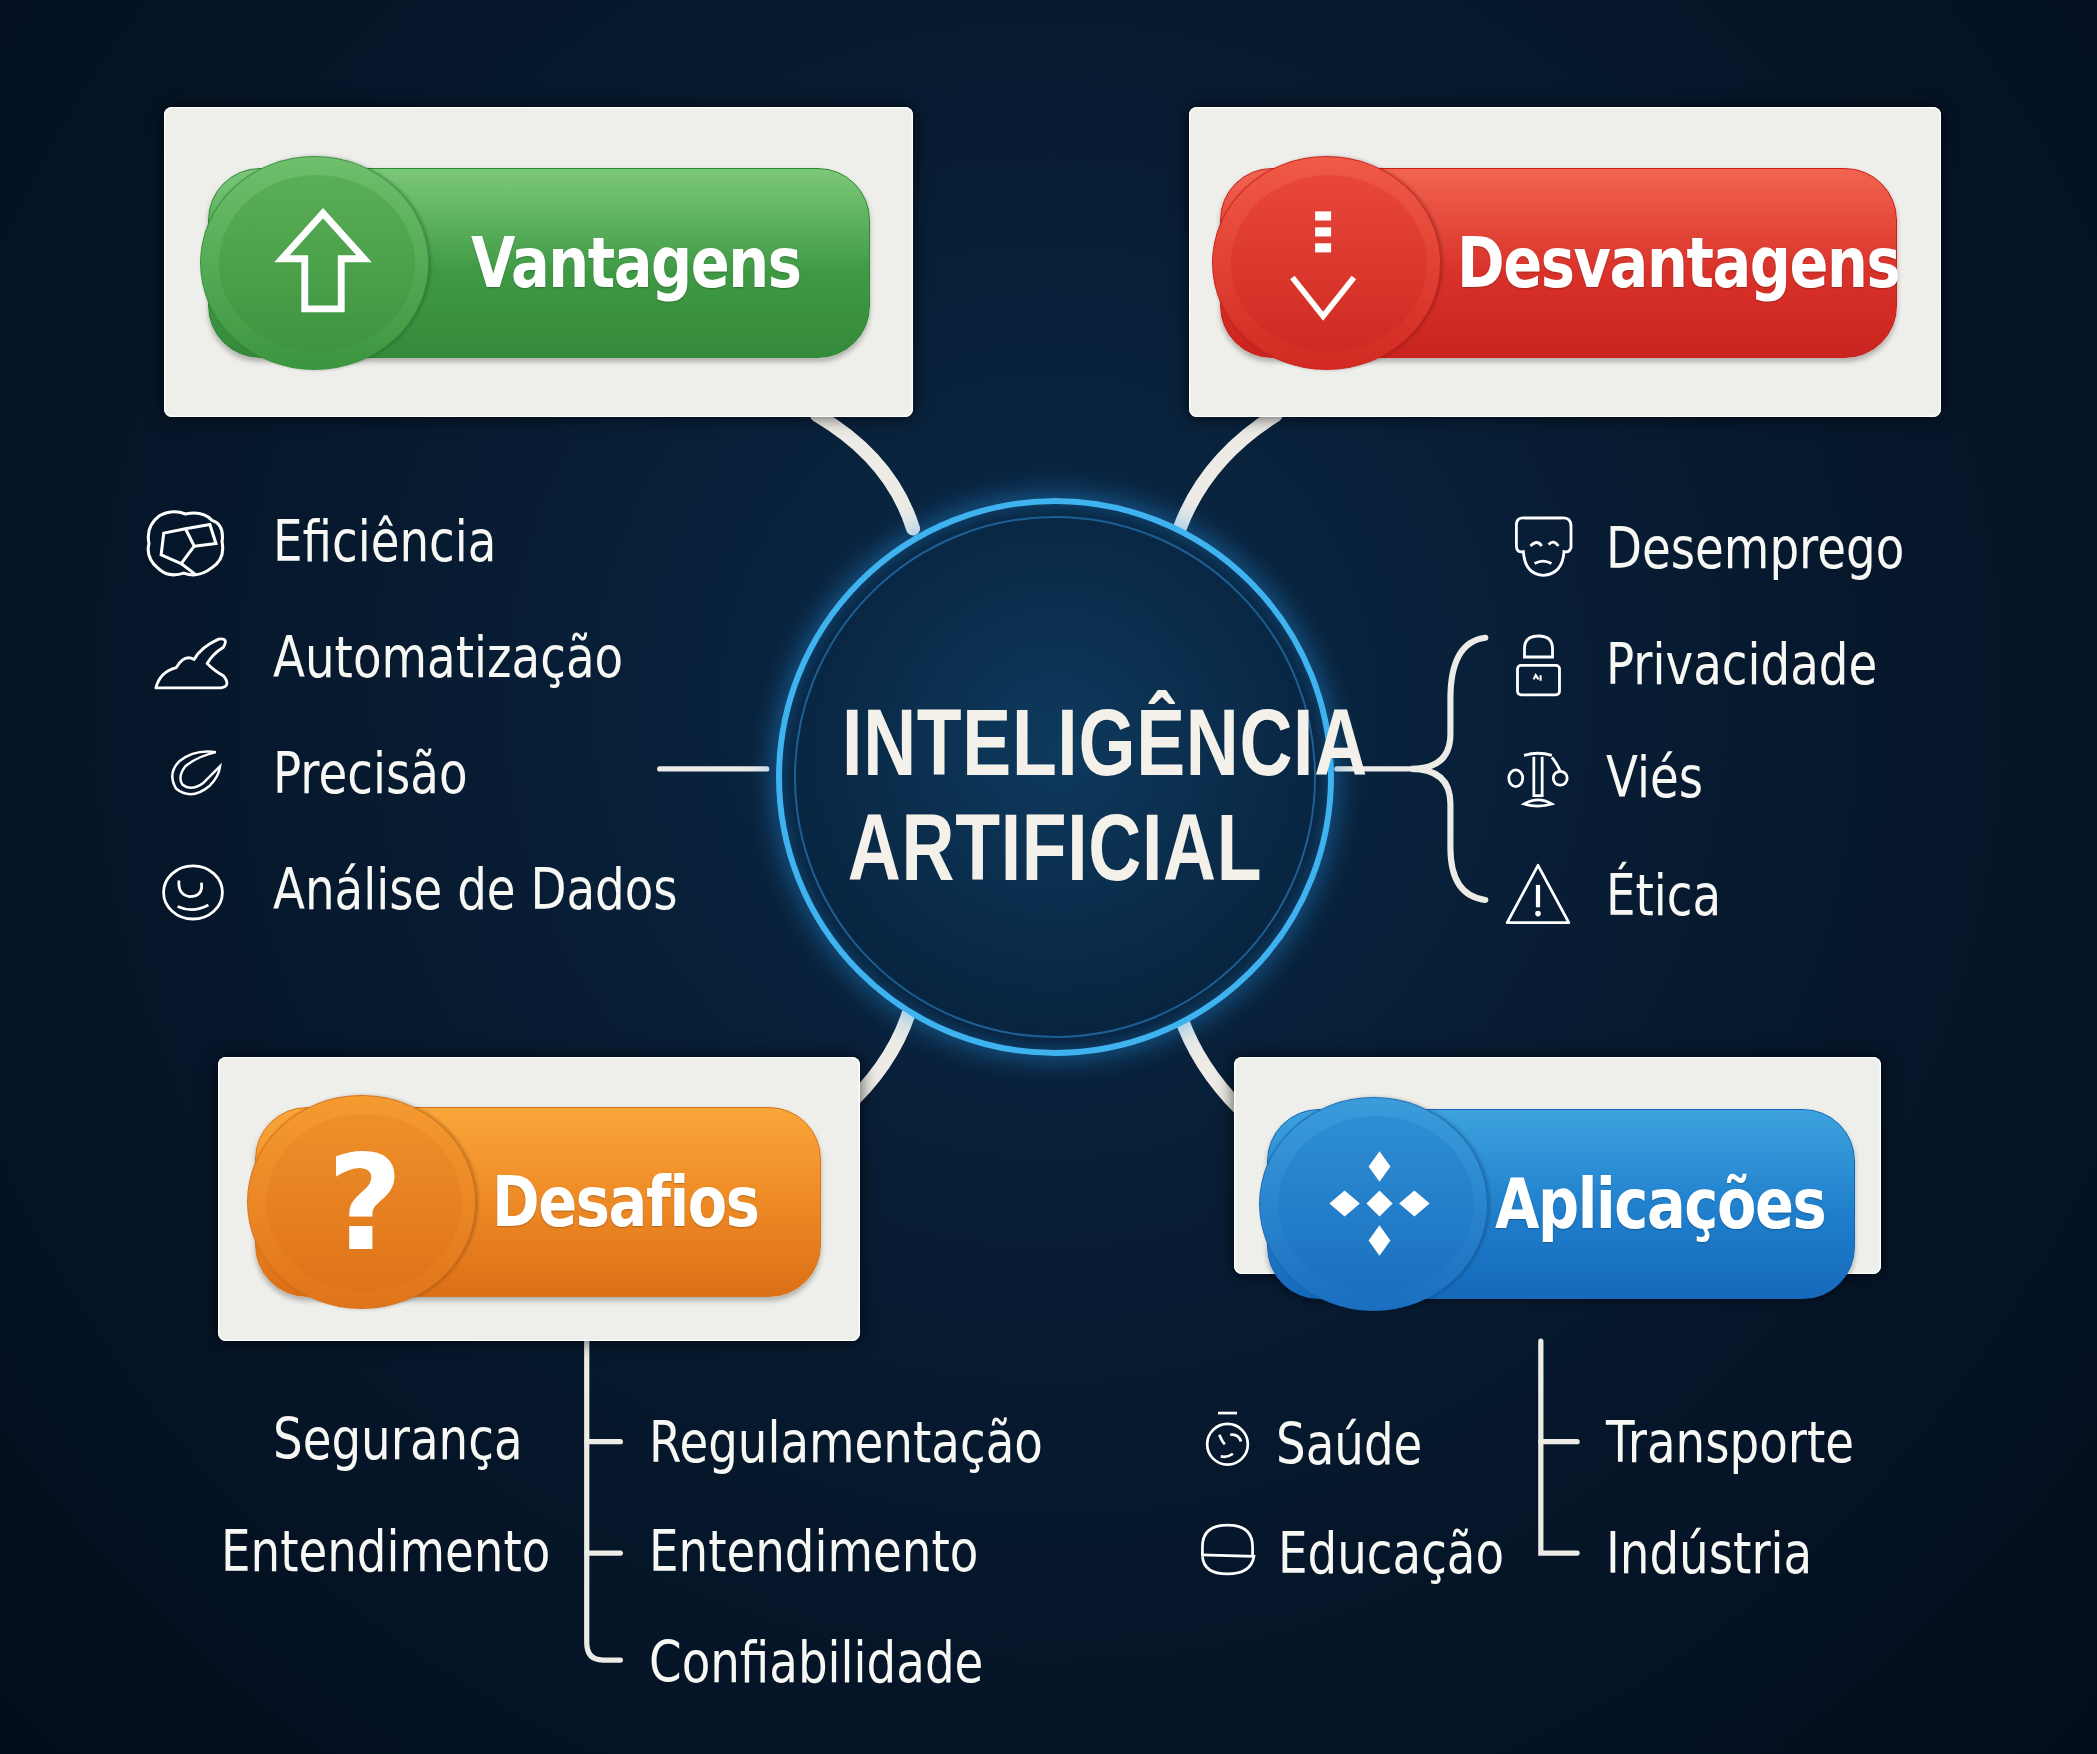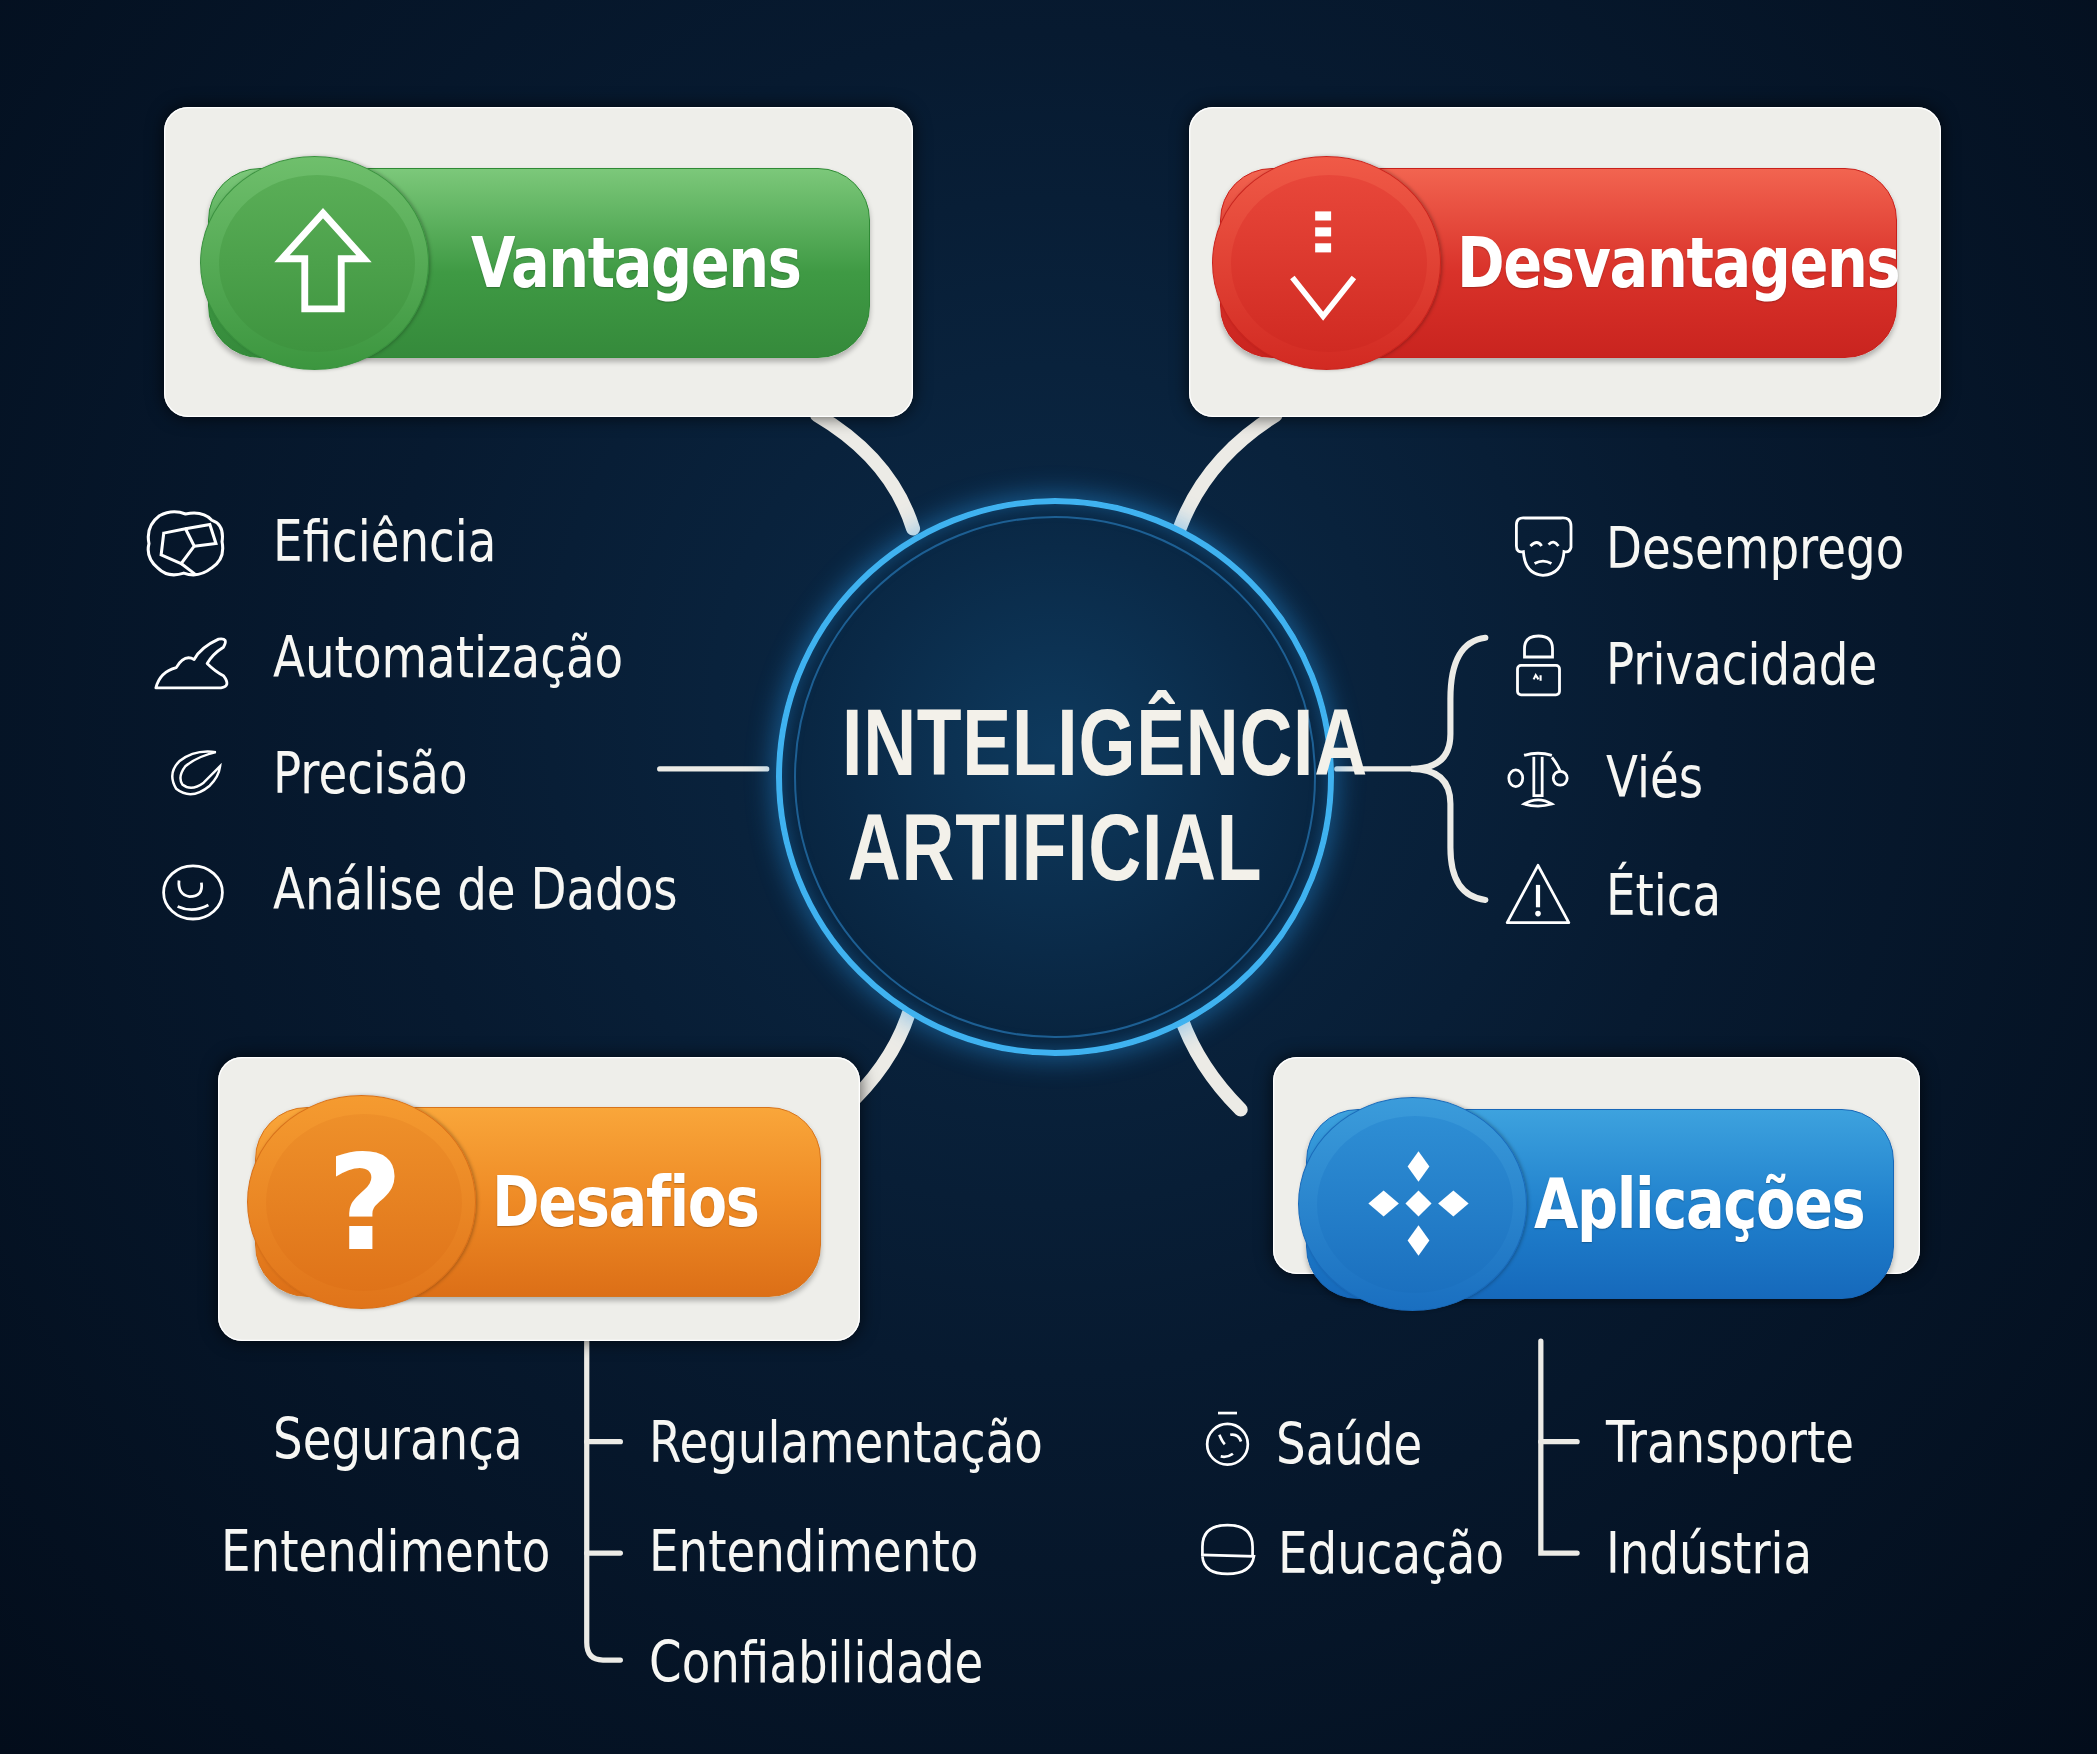--- a/index.html
+++ b/index.html
@@ -5,21 +5,21 @@
   html, body { margin:0; padding:0; }
   body {
     width:2097px; height:1754px; overflow:hidden; position:relative;
     background: radial-gradient(ellipse at 50% 40%, #0b2a48 0%, #071a30 45%, #030d1b 100%);
     font-family: "DejaVu Sans", "Liberation Sans", sans-serif;
     color:#f4f4f0;
   }
   svg.layer { position:absolute; left:0; top:0; }
 
   .card {
-    position:absolute; background:#eeeeea; border-radius:24px;
+    position:absolute; background:#eeeeea; border-radius:8px;
     box-shadow: 0 0 17.5px rgba(0,0,0,0.7), inset 0 0 0 1.3px #ffffff;
   }
   .pill {
     position:absolute; border-radius:52px;
     box-shadow: 0 3.5px 5.2px rgba(0,0,0,0.25);
   }
   .pill .cap {
     position:absolute; left:-8.7px; top:-13px; bottom:-13px; width:227px;
     border-radius:50%;
     box-shadow: 1.7px 0 3.5px rgba(0,0,0,0.25);
@@ -136,21 +136,21 @@
 <div class="card" style="left:218px; top:1057px; width:642px; height:284px;">
   <div class="pill orange" style="left:37px; top:50px; width:564px; height:188px;">
     <div class="cap">
         <div class="inner"></div>
       </div>
     <div class="icon" style="left:52px; top:13px; width:114px; height:166px; font-size:131px; font-weight:bold; color:#fff; text-align:center; line-height:166px; font-family:'DejaVu Sans',sans-serif;">?</div>
     <div class="label" style="left:236px;">Desafios</div>
   </div>
 </div>
 
-<div class="card" style="left:1273px; top:1057px; width:647px; height:217px;">
+<div class="card" style="left:1234px; top:1057px; width:647px; height:217px;">
   <div class="pill blue" style="left:33px; top:52px; width:586px; height:188px;">
     <div class="cap">
         <div class="inner"></div>
       </div>
     <svg class="icon" width="109" height="109" viewBox="0 0 100 100" style="left:57px; top:39px;">
       <g fill="#fff">
         <path d="M50 2 L60 16 L50 30 L40 16 Z"></path>
         <path d="M50 70 L60 84 L50 98 L40 84 Z"></path>
         <path d="M4 50 L18 38 L32 50 L18 62 Z"></path>
         <path d="M68 50 L82 38 L96 50 L82 62 Z"></path>

